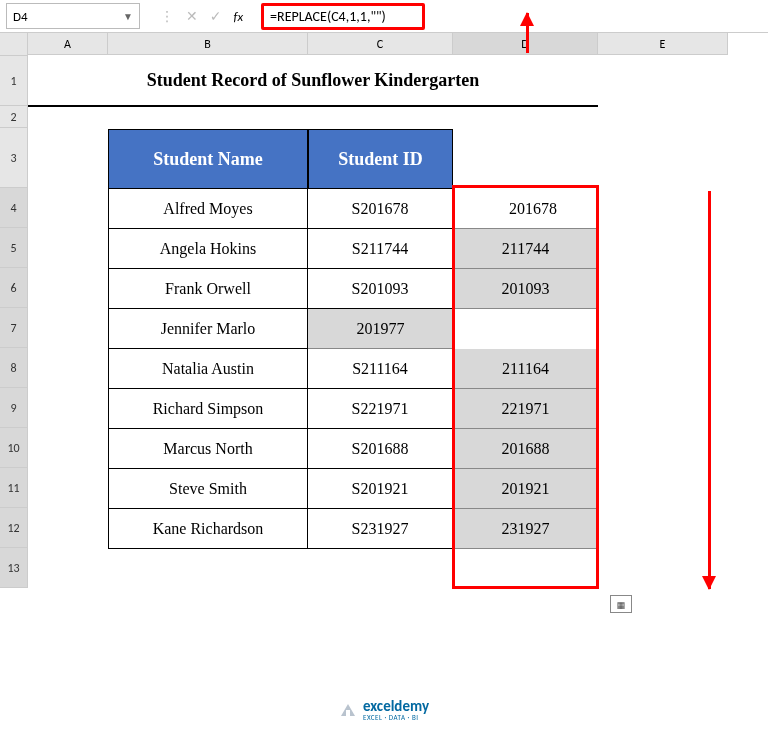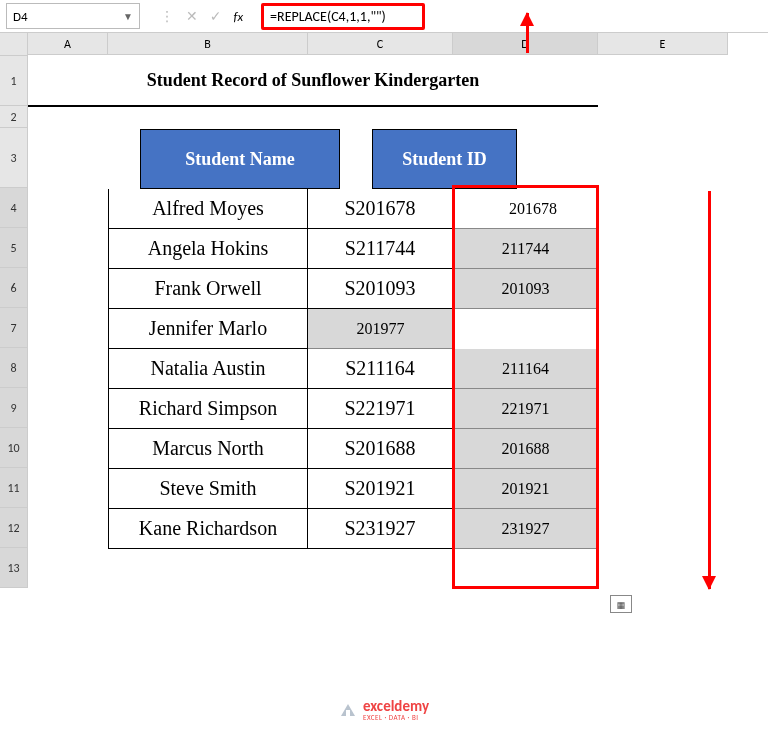--- a/index.html
+++ b/index.html
@@ -142,35 +142,34 @@
     background: #4573c4;
     color: #fff;
     font-weight: bold;
     font-size: 18px;
     font-family: "Times New Roman", serif;
     display: flex;
     align-items: center;
     justify-content: center;
     border: 1px solid #000;
     box-sizing: border-box;
-    margin-left: 32px;
   }
   .datarow {
     height: 40px;
     display: flex;
     align-items: stretch;
   }
   .cellB, .cellC {
     border-left: 1px solid #000;
     border-right: 1px solid #000;
     border-bottom: 1px solid #000;
     display: flex;
     align-items: center;
     justify-content: center;
-    font-size: 20px;
+    font-size: 16px;
     font-family: "Times New Roman", serif;
     box-sizing: border-box;
   }
   .cellB { width: 200px; }
   .cellC { width: 145px; border-left: none; }
   .cellD {
     width: 145px;
     display: flex;
     align-items: center;
     justify-content: center;
@@ -228,21 +227,21 @@
     color: #444;
   }
   .watermark {
     position: absolute;
     bottom: 30px;
     left: 50%;
     transform: translateX(-50%);
     display: flex;
     align-items: center;
     gap: 6px;
-    color: #ef4444;
+    color: #0369a1;
     font-size: 15px;
     font-weight: 600;
   }
   .watermark .logo {
     display: inline-flex;
   }
   .watermark .sub {
     font-size: 7px;
     font-weight: 400;
     letter-spacing: 0.5px;

